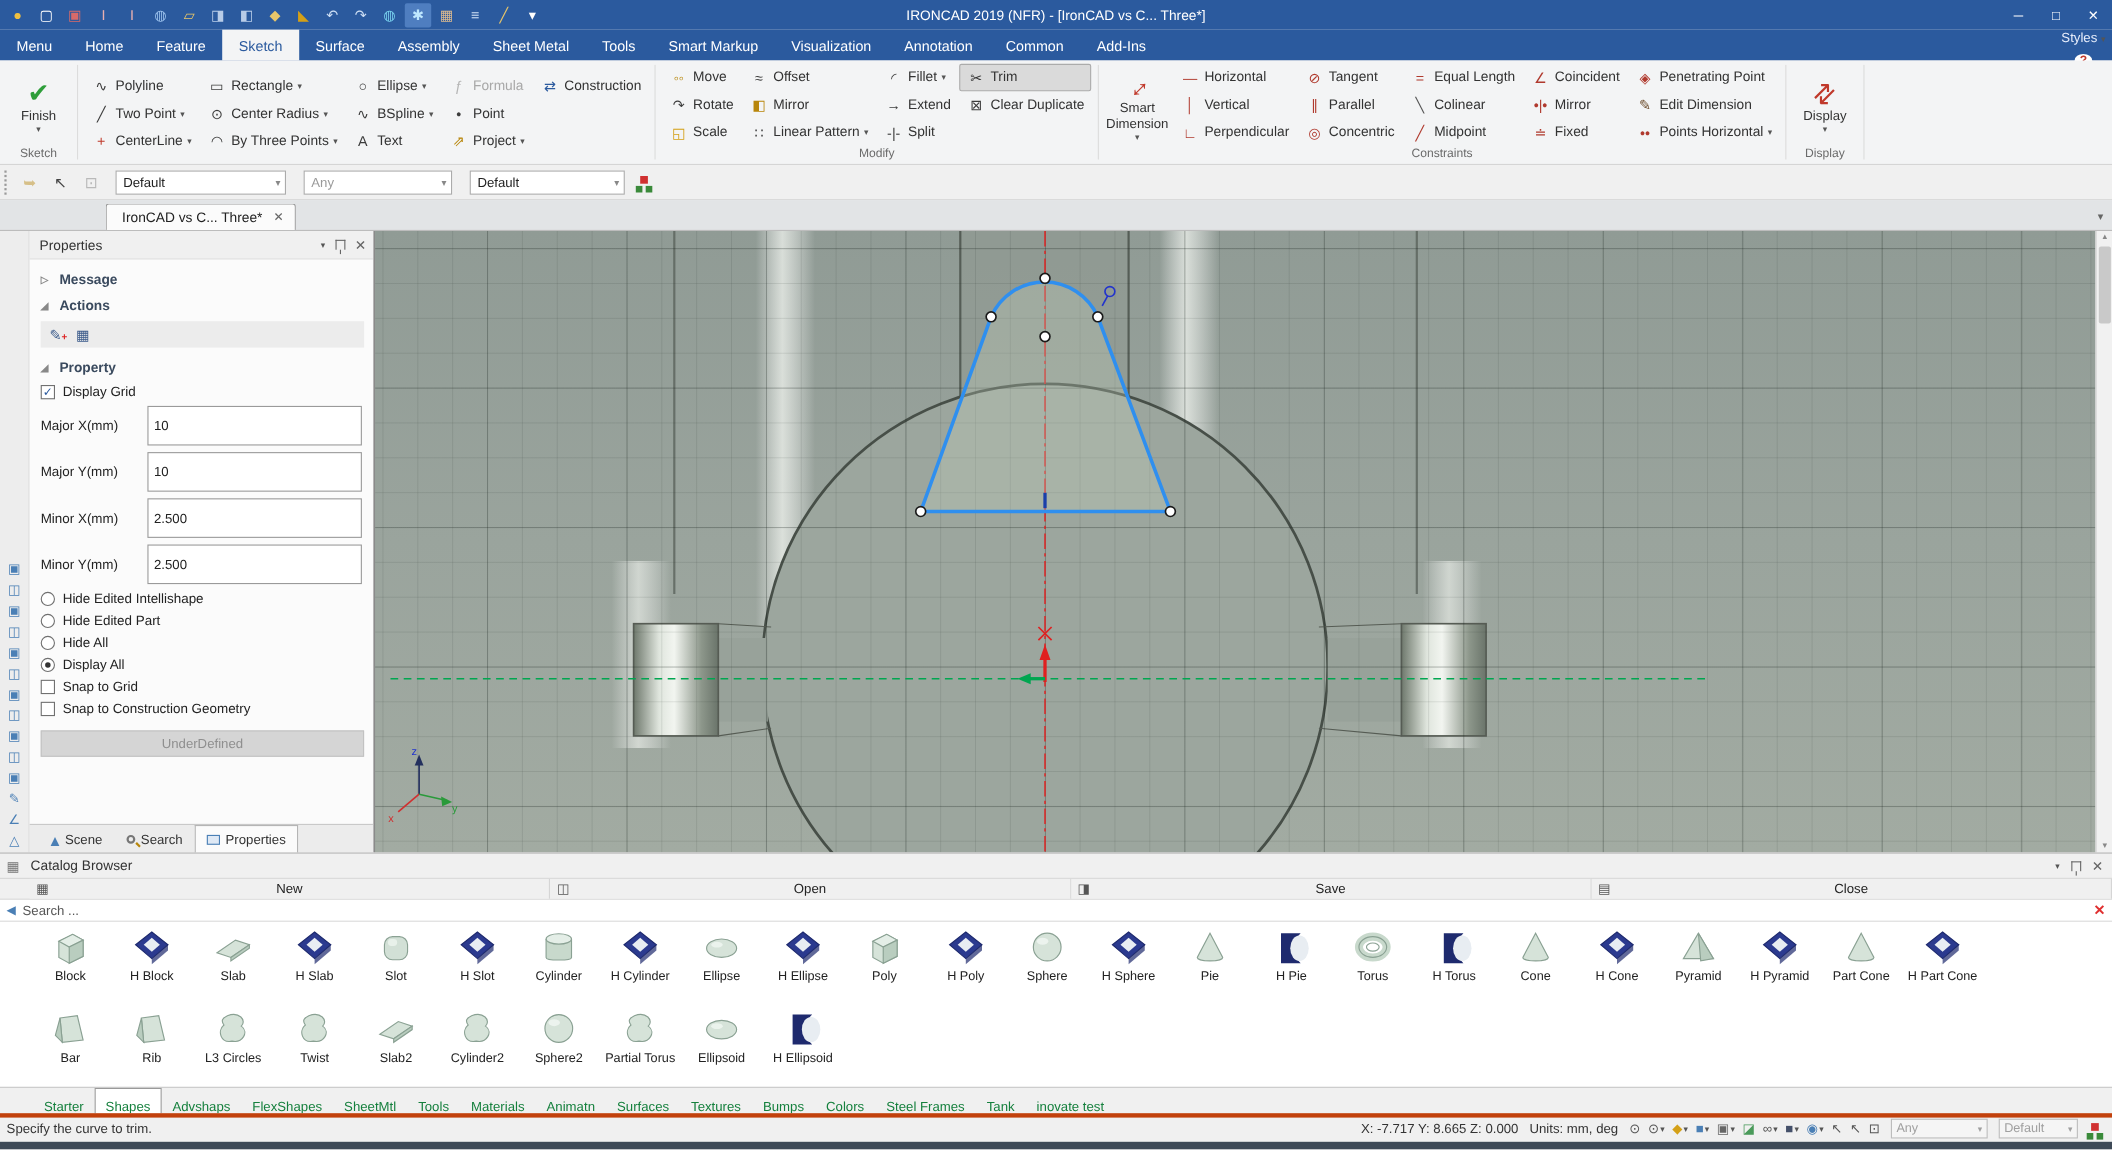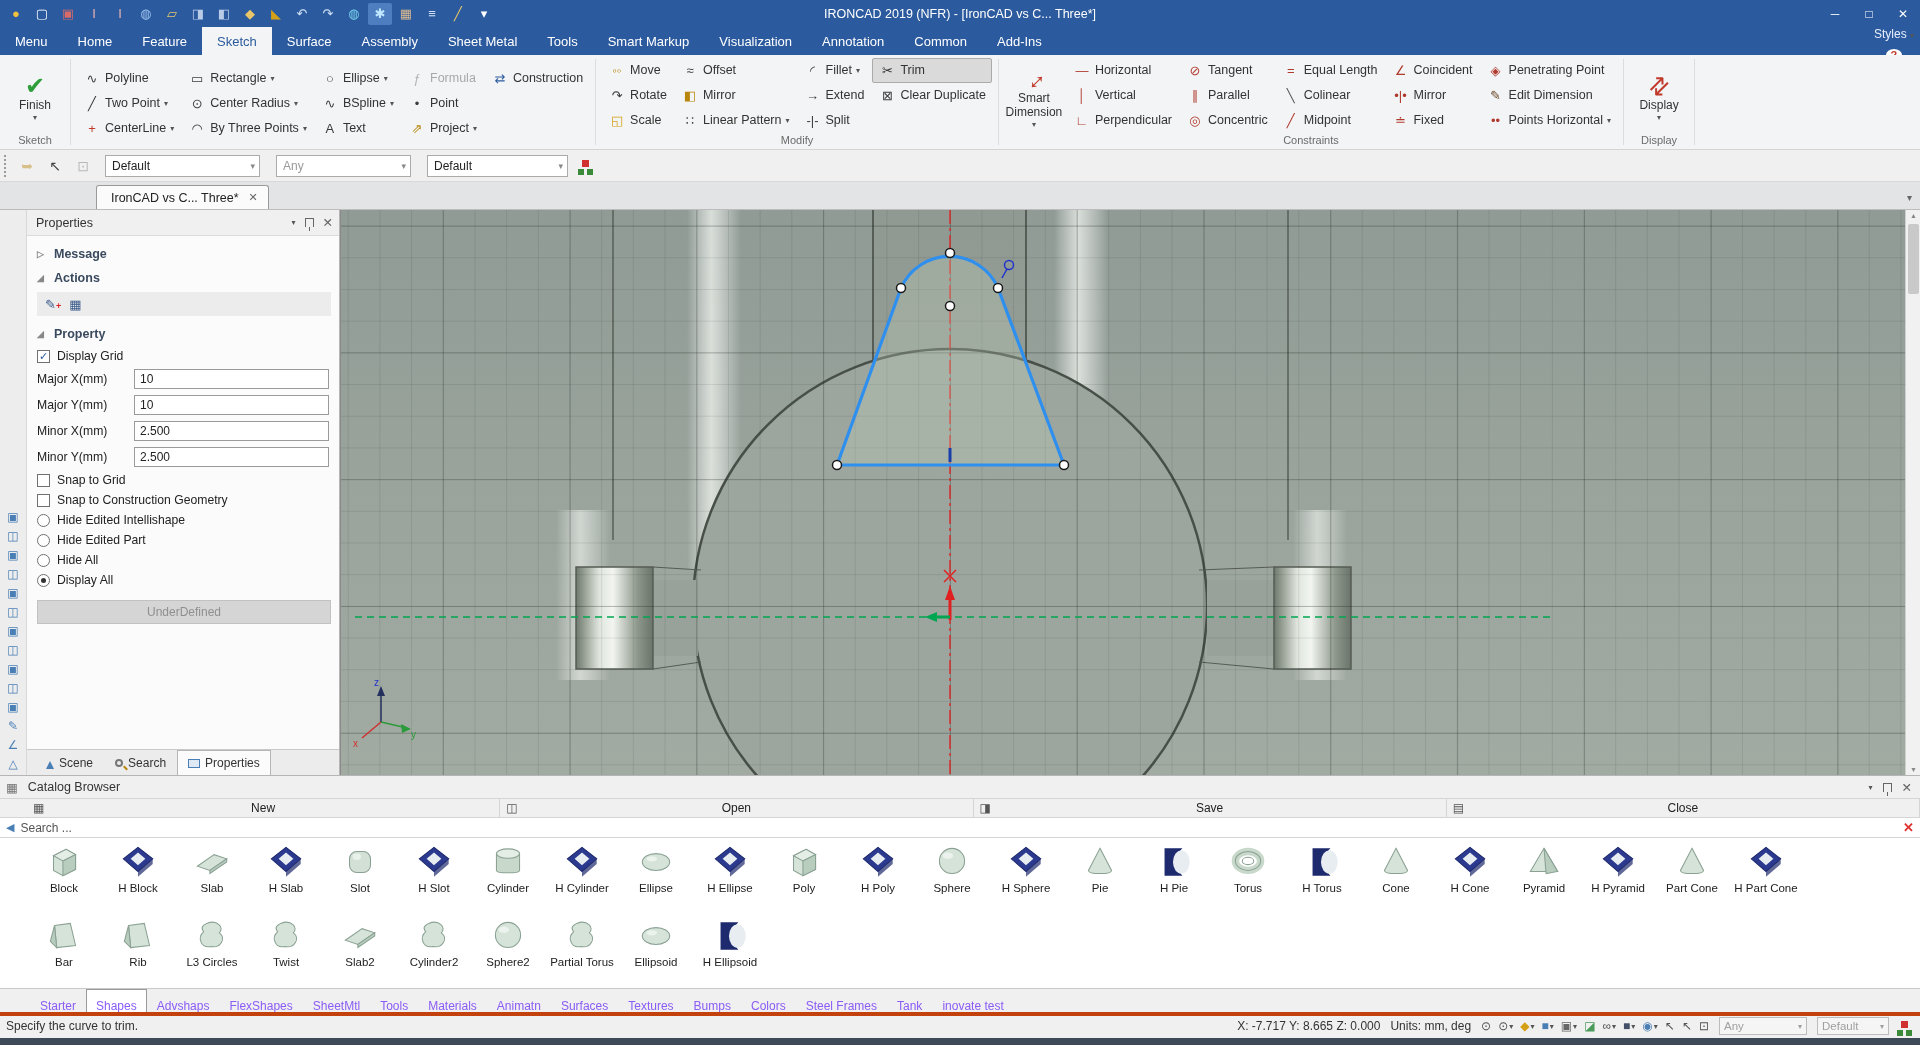--- a/index.html
+++ b/index.html
@@ -76,21 +76,21 @@
   .sect-arrow { font-size:9px; color:#888; width:8px; }
   .actions-bar { background:#ececec; height:24px; display:flex; align-items:center; gap:8px; padding-left:8px; margin:2px 0 6px; }
   .action-ic { font-size:13px; color:#3a5a8a; }
   .action-ic.red::after { content:"+"; color:#d22; font-size:9px; font-weight:bold; }
   .chk-row, .radio-row { display:flex; align-items:center; gap:7px; padding:3px 0; font-size:12.2px; color:#222; }
   .chk-box { width:13px; height:13px; border:1px solid #707070; background:#fff; display:flex; align-items:center; justify-content:center; font-size:11px; color:#2b5a9e; flex:none; }
   .radio-dot { width:13px; height:13px; border:1px solid #707070; border-radius:50%; background:#fff; position:relative; flex:none; }
   .radio-row.checked .radio-dot::after { content:""; position:absolute; left:3px; top:3px; width:5px; height:5px; border-radius:50%; background:#333; }
   .field-row { display:flex; align-items:center; padding:3px 0; }
   .field-label { width:97px; font-size:12.2px; color:#222; flex:none; }
-  .field-row input { flex:1; height:20px; border:1px solid #9a9a9a; background:#fff; font-family:"Liberation Sans",sans-serif; font-size:12px; padding-left:5px; color:#222; margin-right:2px; }
+  .field-row input { flex:1; height:36px; border:1px solid #9a9a9a; background:#fff; font-family:"Liberation Sans",sans-serif; font-size:12px; padding-left:5px; color:#222; margin-right:2px; }
   #underdefined-btn { margin:10px 0 0; height:24px; background:#d5d5d5; border:1px solid #c2c2c2; color:#8f8f8f; font-size:12px; display:flex; align-items:center; justify-content:center; }
   #props-tabs { height:26px; background:#ececec; border-top:1px solid #c9c9c9; display:flex; align-items:stretch; padding-left:8px; }
   .ptab { display:flex; align-items:center; gap:5px; padding:0 10px; font-size:12px; color:#333; border:1px solid transparent; }
   .ptab.active { background:#fbfbfb; border-color:#b5b5b5; border-bottom-color:#fbfbfb; margin-bottom:-1px; }
   .mini-scene { width:0; height:0; border:4px solid transparent; border-bottom:8px solid #4a7fb5; }
   .mini-search { width:8px; height:8px; border:2px solid #777; border-radius:50%; position:relative; }
   .mini-search::after { content:""; position:absolute; left:6px; top:6px; width:5px; height:2px; background:#b8860b; transform:rotate(45deg); }
   .mini-properties { width:12px; height:9px; border:1.5px solid #4a7fb5; background:#dfe9f5; }
 
   
@@ -122,21 +122,21 @@
   #cat-search { height:20px; display:flex; align-items:center; background:#fff; border-bottom:1px solid #d5d5d5; padding-left:6px; gap:6px; }
   #cat-search .search-arrow { color:#4a7fb5; font-size:11px; }
   #cat-search .search-text { color:#555; font-size:12px; flex:1; }
   #cat-search .search-clear { color:#e03030; font-weight:bold; font-size:13px; padding-right:6px; }
   #cat-items { background:#fff; height:151px; padding-left:27px; overflow:hidden; }
   .cat-row { display:flex; }
   .cat-item { width:74px; height:74px; display:flex; flex-direction:column; align-items:center; padding-top:4px; }
   .cat-item svg { width:42px; height:40px; }
   .cat-item .ci-label { font-size:11.5px; color:#222; white-space:nowrap; }
   #cat-tabs { position:absolute; left:0; top:988px; width:1920px; height:24px; background:#f0f0f0; border-top:1px solid #c9c9c9; display:flex; align-items:stretch; padding-left:30px; }
-  .cat-tab { padding:16px 9px; display:flex; align-items:center; font-size:12px; color:#8b5cf6; border:1px solid transparent; }
+  .cat-tab { padding:16px 9px; display:flex; align-items:center; font-size:12px; color:#15803d; border:1px solid transparent; }
   .cat-tab.active { background:#fff; border-color:#9a9a9a; font-weight:normal; }
 
   
   #statusbar { position:absolute; left:0; top:1012px; width:1920px; height:24px; background:#f0f0f0; border-top:4px solid #c2410c; display:flex; align-items:center; font-size:12px; color:#333; }
   #status-hint { padding-left:6px; }
   #status-right { margin-left:auto; display:flex; align-items:center; gap:10px; padding-right:4px; }
   .status-icon { display:flex; align-items:center; gap:1px; font-size:12px; color:#555; }
   .status-icon .caret { font-size:8px; }
   .sb-dd { width:88px; height:18px; border:1px solid #bcbcbc; background:#f5f5f5; color:#a0a0a0; display:flex; align-items:center; padding:0 4px; font-size:11.5px; }
   .sb-dd .dd-caret { margin-left:auto; font-size:8px; }
@@ -683,50 +683,50 @@
               <input type="text" value="2.500" style="">
             </div>
 
             <div class="field-row">
               <span class="field-label">Minor Y(mm)</span>
               <input type="text" value="2.500" style="">
             </div>
           </div>
         <div>
 
+            <div class="radio-row">
+              <span class="radio-dot"></span>
+              <span>Hide Edited Intellishape</span>
+            </div>
+
+            <div class="radio-row">
+              <span class="radio-dot"></span>
+              <span>Hide Edited Part</span>
+            </div>
+
+            <div class="radio-row">
+              <span class="radio-dot"></span>
+              <span>Hide All</span>
+            </div>
+
+            <div class="radio-row checked">
+              <span class="radio-dot"></span>
+              <span>Display All</span>
+            </div>
+          </div>
+        <div>
+
             <div class="chk-row">
               <span class="chk-box"></span>
               <span>Snap to Grid</span>
             </div>
 
             <div class="chk-row">
               <span class="chk-box"></span>
               <span>Snap to Construction Geometry</span>
-            </div>
-          </div>
-        <div>
-
-            <div class="radio-row">
-              <span class="radio-dot"></span>
-              <span>Hide Edited Intellishape</span>
-            </div>
-
-            <div class="radio-row">
-              <span class="radio-dot"></span>
-              <span>Hide Edited Part</span>
-            </div>
-
-            <div class="radio-row">
-              <span class="radio-dot"></span>
-              <span>Hide All</span>
-            </div>
-
-            <div class="radio-row checked">
-              <span class="radio-dot"></span>
-              <span>Display All</span>
             </div>
           </div>
         <div id="underdefined-btn">UnderDefined</div>
       </div>
       <div id="props-tabs">
 
           <div class="ptab">
             <span class="mini-scene"></span>
             <span>Scene</span>
           </div>

